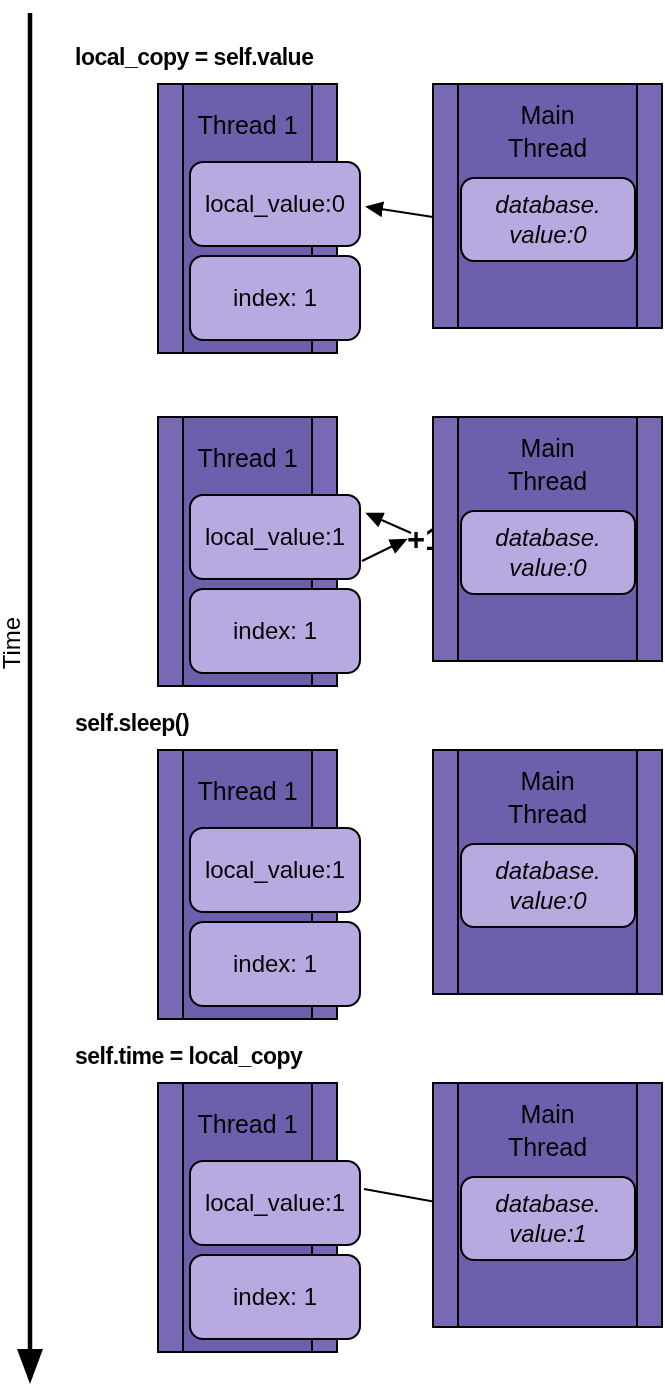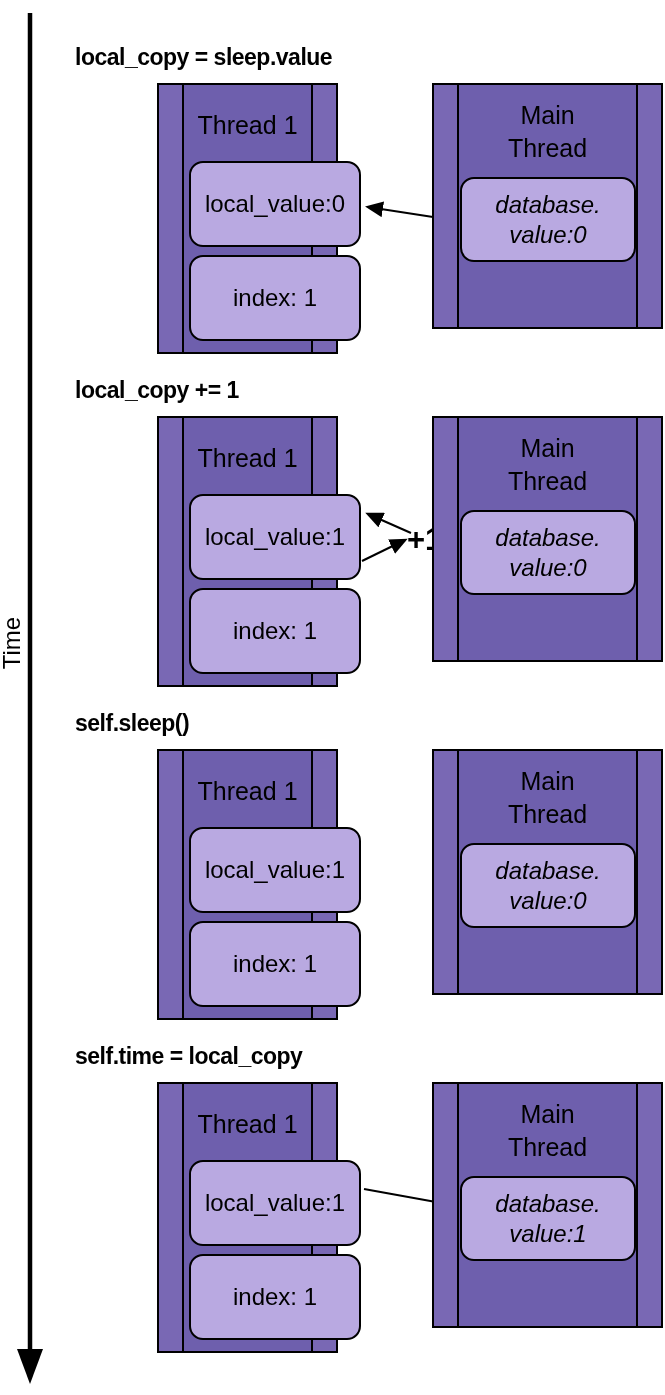--- a/index.html
+++ b/index.html
@@ -81,34 +81,33 @@
     <line x1="459" y1="221" x2="368" y2="207" stroke="#000" stroke-width="2" marker-end="url(#ah)"></line>
 
     <line x1="362" y1="561" x2="405" y2="540" stroke="#000" stroke-width="2" marker-end="url(#ah)"></line>
     <line x1="411" y1="533" x2="368" y2="514" stroke="#000" stroke-width="2" marker-end="url(#ah)"></line>
 
     <line x1="364" y1="1189" x2="458" y2="1206" stroke="#000" stroke-width="2" marker-end="url(#ah)"></line>
   </svg>
 
   <div class="time-label">Time</div>
 
-  <div class="section-label" style="top:44px;">local_copy = sleep.value</div>
+  <div class="section-label" style="top:44px;">local_copy = self.value</div>
   <div class="panel panel-thread" style="top:83px;">
     <div class="panel-title">Thread 1</div>
     <div class="value-box vbox-top">local_value:0</div>
     <div class="value-box vbox-bottom">index: 1</div>
   </div>
   <div class="panel panel-main" style="top:83px;">
     <div class="panel-title"><span>Main</span><br><span>Thread</span></div>
     <div class="value-box vbox-db">
         <span><span>database.</span><br><span>value:0</span></span>
       </div>
   </div>
 
-  <div class="section-label" style="top:377px;">local_copy += 1</div>
   <div class="panel panel-thread" style="top:416px;">
     <div class="panel-title">Thread 1</div>
     <div class="value-box vbox-top">local_value:1</div>
     <div class="value-box vbox-bottom">index: 1</div>
   </div>
   <div class="op-label">+1</div>
   <div class="panel panel-main" style="top:416px;">
     <div class="panel-title"><span>Main</span><br><span>Thread</span></div>
     <div class="value-box vbox-db">
         <span><span>database.</span><br><span>value:0</span></span>

